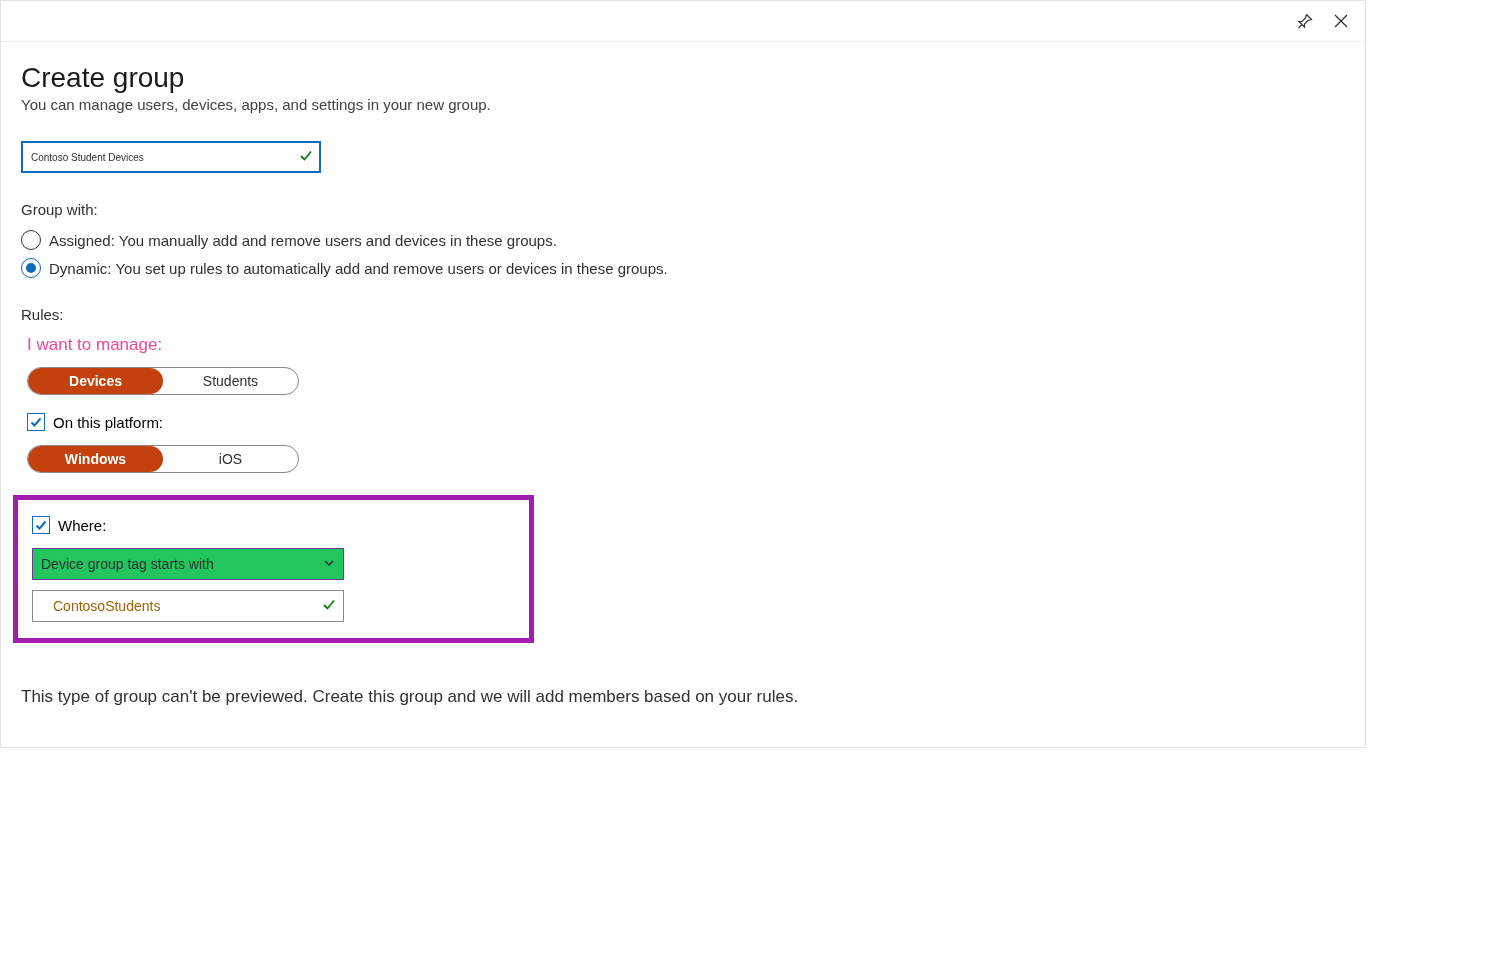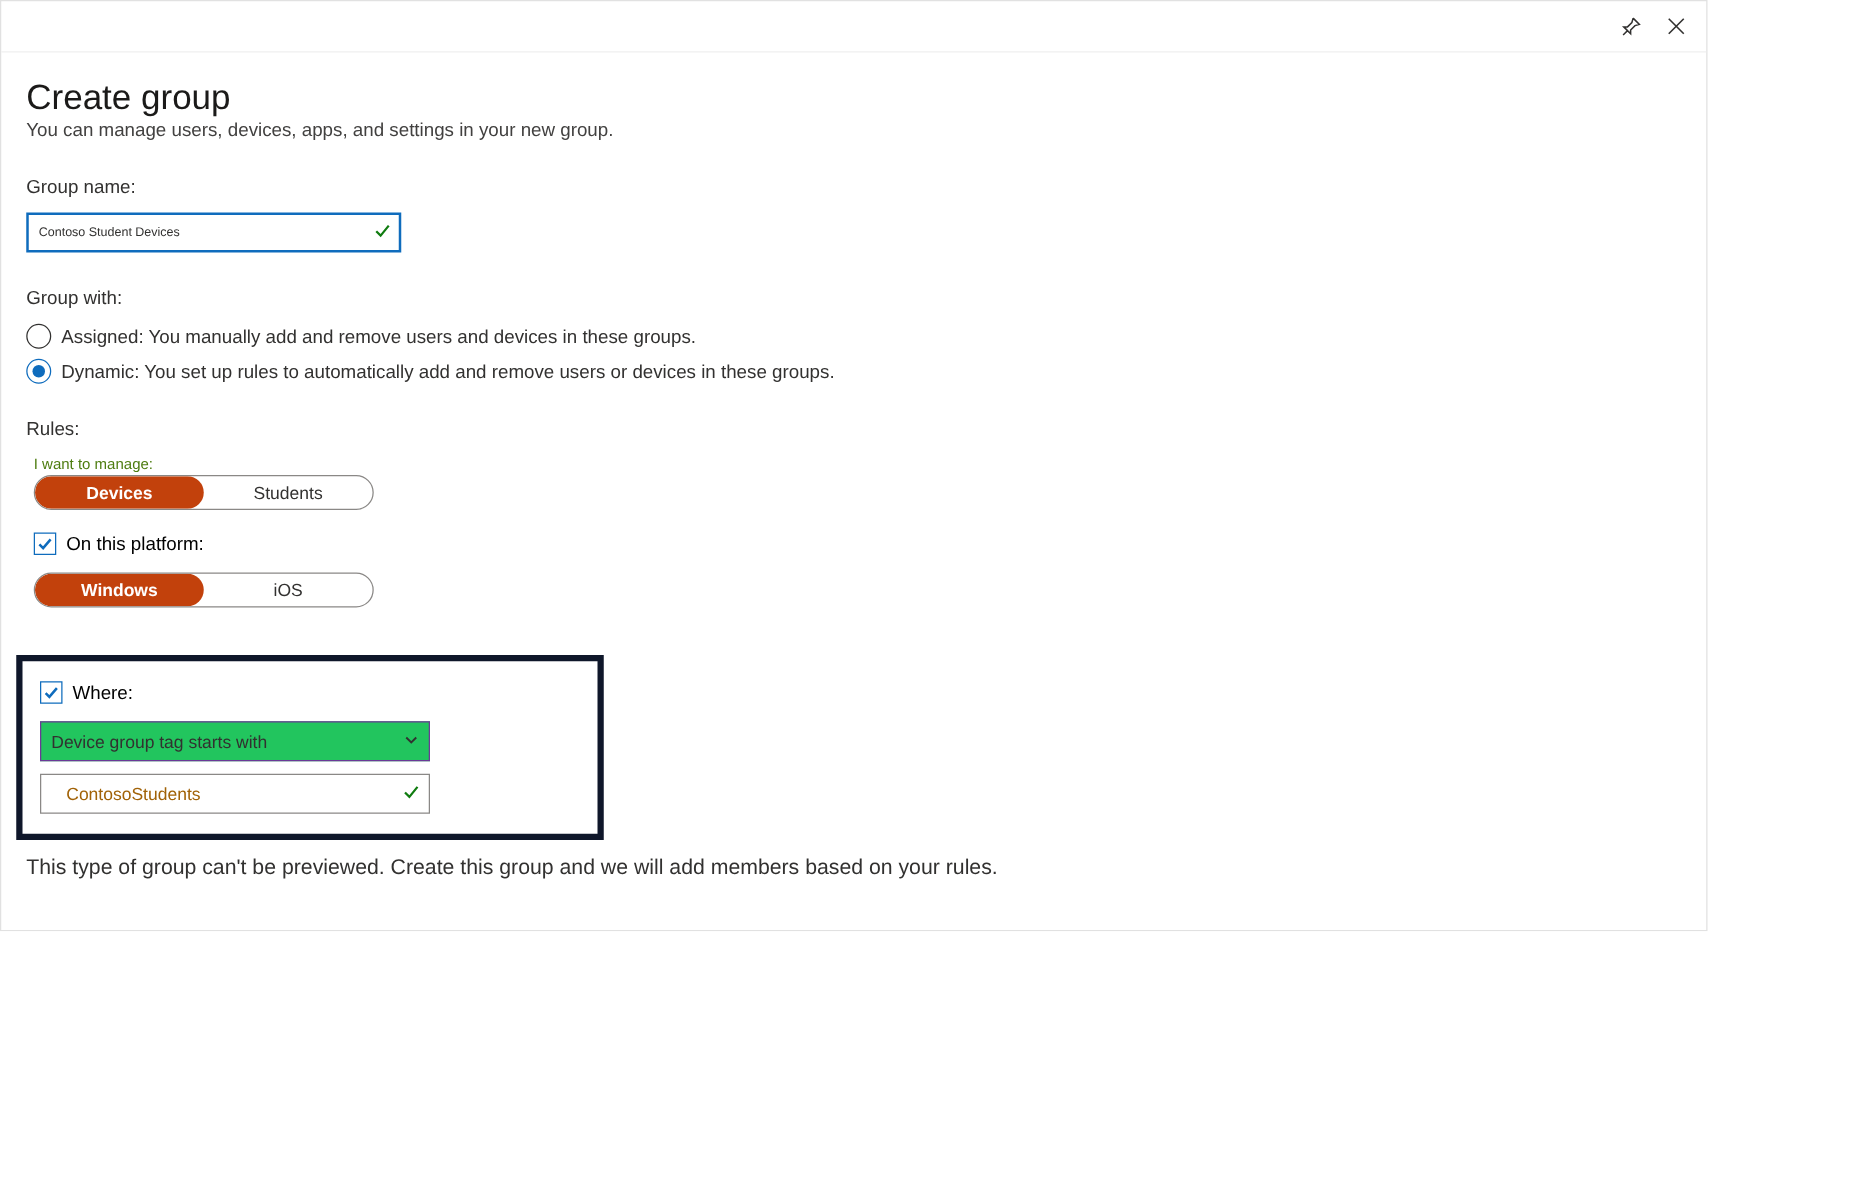--- a/index.html
+++ b/index.html
@@ -101,23 +101,23 @@
     .radio-circle.selected {
       border-color: #0f6cbd;
     }
     .radio-dot {
       width: 10px;
       height: 10px;
       background: #0f6cbd;
       border-radius: 50%;
     }
     .sub-label {
-      font-size: 12px;
-      color: #4d7c0f;
-      margin-bottom: 2px;
+      font-size: 17px;
+      color: #ec4899;
+      margin-bottom: 12px;
       margin-left: 6px;
     }
     .pill-toggle {
       display: inline-flex;
       border: 1px solid #8a8886;
       border-radius: 16px;
       overflow: hidden;
       height: 28px;
       margin-bottom: 18px;
       margin-left: 6px;
@@ -154,25 +154,25 @@
       align-items: center;
       justify-content: center;
       color: #0f6cbd;
       flex-shrink: 0;
     }
     .checkbox-label {
       font-size: 15px;
       color: #000000;
     }
     .highlight-box {
-      border: 5px solid #0f172a;
+      border: 5px solid #a21caf;
       padding: 16px 16px 16px 14px;
       margin-left: -8px;
-      margin-top: 20px;
-      width: 470px;
+      margin-top: 4px;
+      width: 521px;
     }
     .highlight-box .checkbox-row { margin-left: 0; }
     .dropdown {
       width: 312px;
       height: 32px;
       border: 1px solid #6b3a96;
       padding: 4px 8px;
       display: flex;
       align-items: center;
       justify-content: space-between;
@@ -190,21 +190,21 @@
       width: 100%;
       height: 32px;
       padding: 4px 30px 4px 20px;
       border: 1px solid #8a8886;
       font-size: 14px;
       font-family: inherit;
       color: #a16207;
       outline: none;
     }
     .footer-text {
-      margin-top: 12px;
+      margin-top: 44px;
       font-size: 17px;
       color: #323130;
     }
   </style>
 </head>
 <body>
 
 <div class="panel">
 
   <div class="panel-header">
@@ -219,21 +219,20 @@
         <line x1="14" y1="2" x2="2" y2="14"></line>
       </svg>
     </div>
   </div>
 
   <div class="panel-body">
 
     <h1>Create group</h1>
     <p class="description">You can manage users, devices, apps, and settings in your new group.</p>
 
-    <div class="field-label">Group name:</div>
     <div class="text-input-wrap">
       <input class="text-input" type="text" value="Contoso Student Devices" style="">
       <span class="check-icon">
         <svg width="14" height="14" viewBox="0 0 14 14" fill="none" stroke="currentColor" stroke-width="1.8">
           <polyline points="2,7.5 5.5,11 12,3"></polyline>
         </svg>
       </span>
     </div>
 
     <div class="field-label">Group with:</div>

